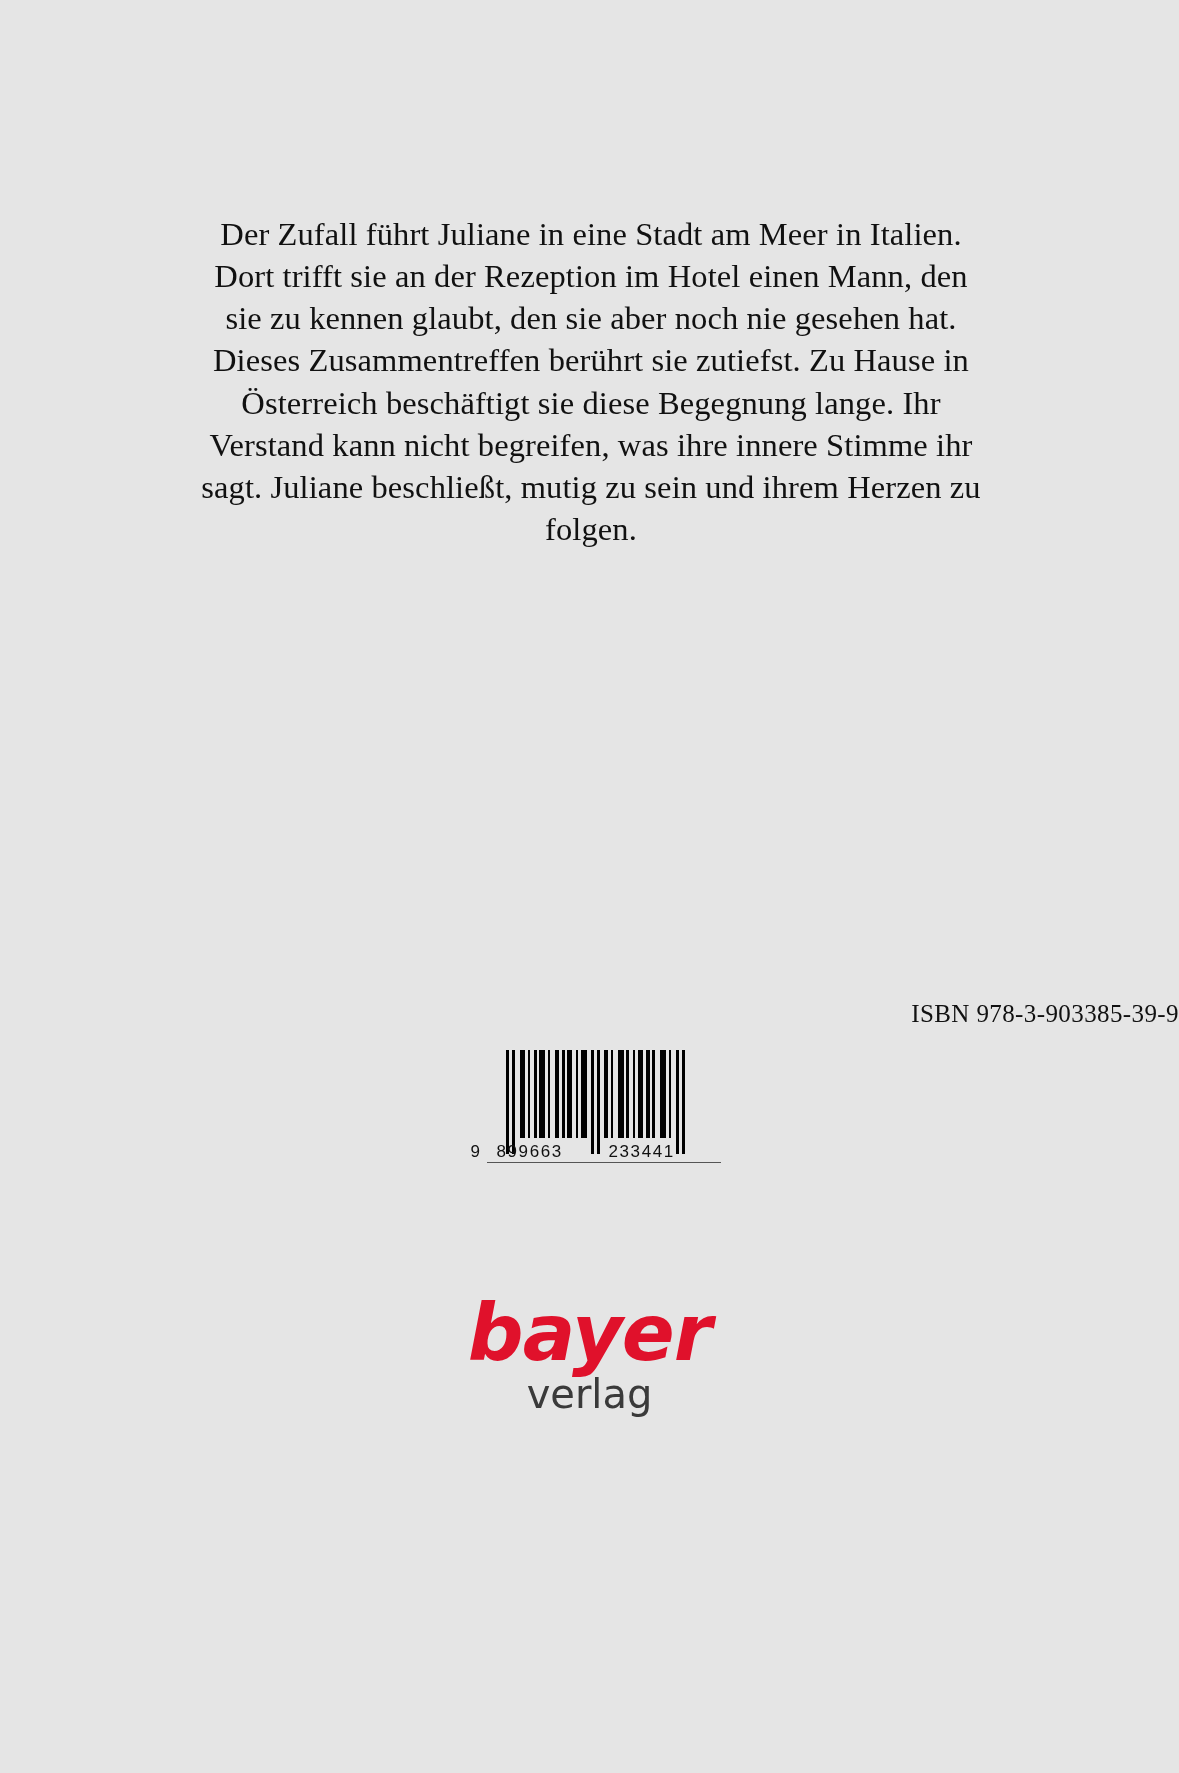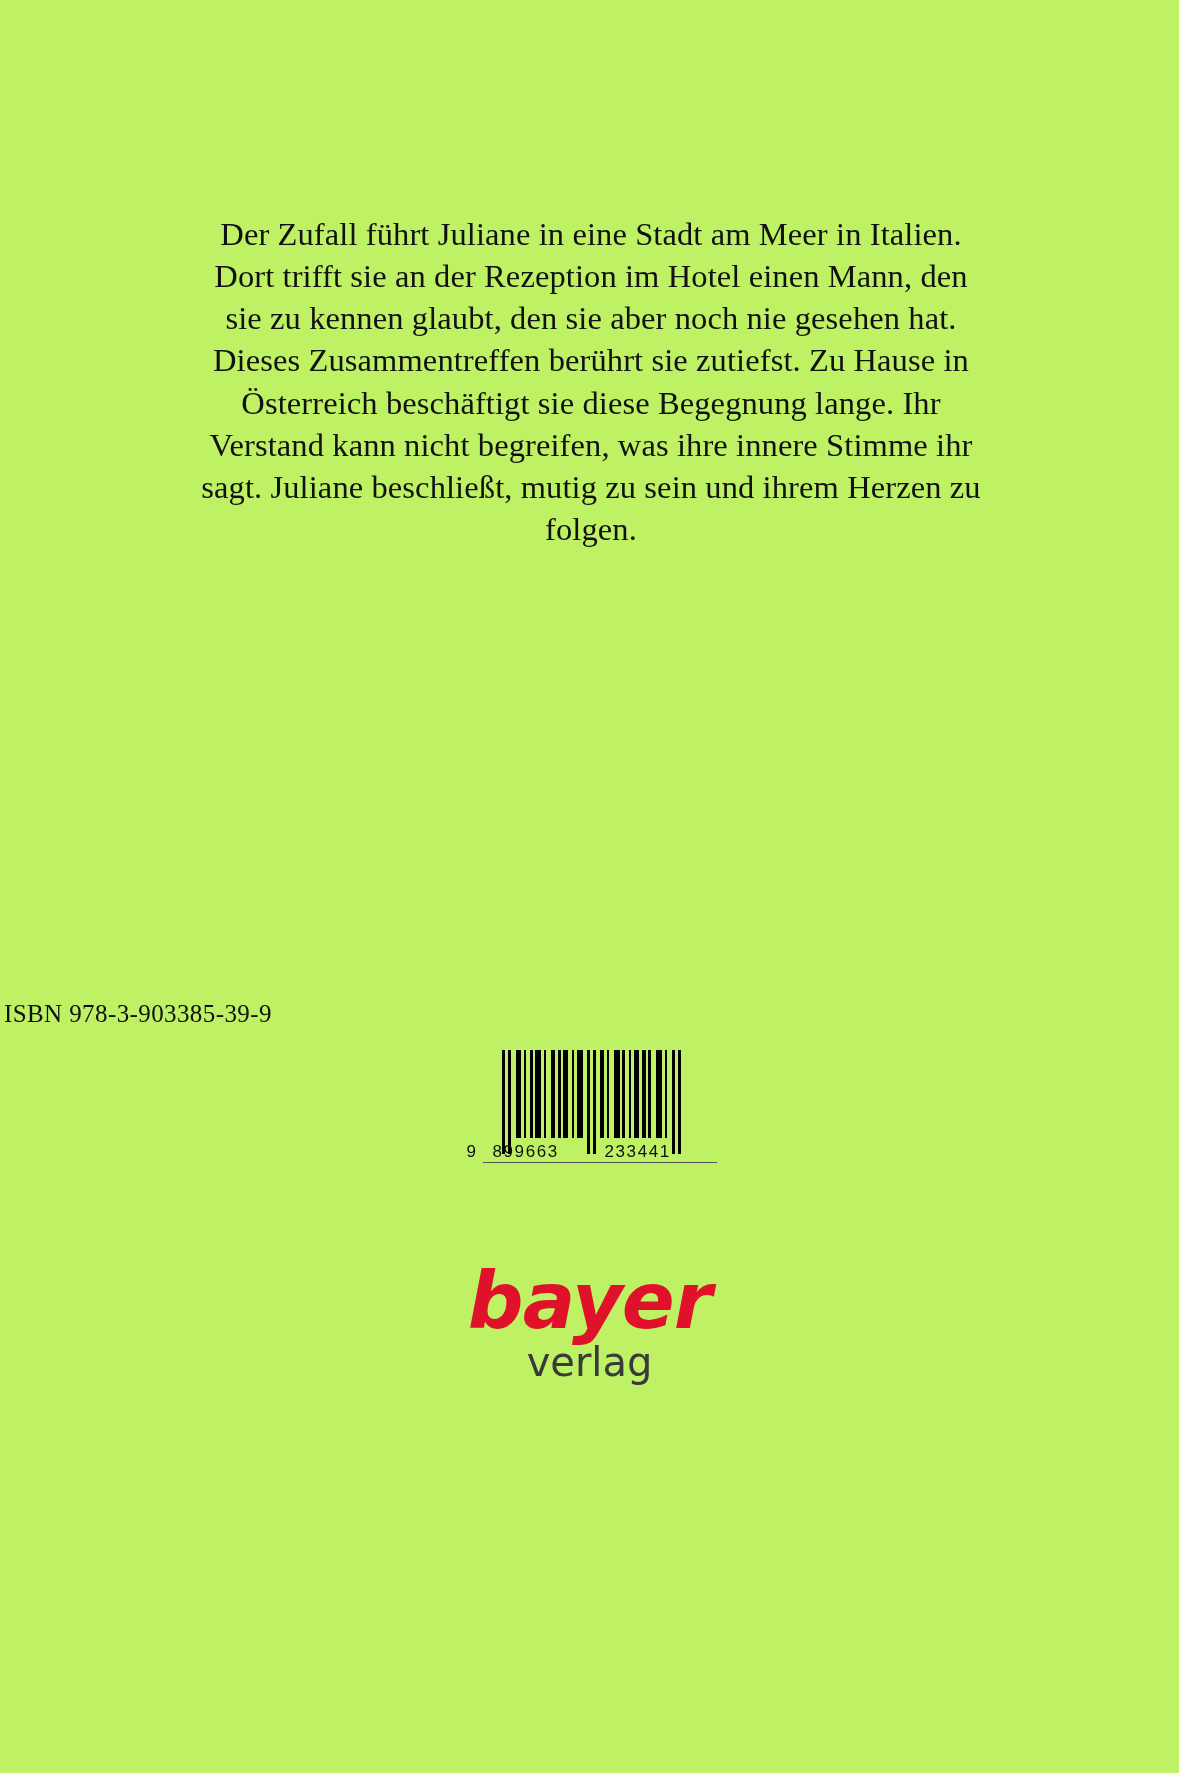--- a/index.html
+++ b/index.html
@@ -12,21 +12,21 @@
     height: 1773px;
     position: relative;
     font-family: "Liberation Serif", serif;
     color: #1a1a1a;
     overflow: hidden;
   }
 
   .page {
     position: absolute;
     inset: 0;
-    background: #bef264;
+    background: #e5e5e5;
   }
 
   
   .blurb {
     position: absolute;
     left: 196px;
     top: 180px;
     width: 790px;
     text-align: center;
     font-size: 32.5px;
@@ -43,24 +43,24 @@
     text-align: center;
     font-style: italic;
     font-size: 31px;
     line-height: 1.35;
     color: #111111;
   }
 
   
   .isbn-block {
     position: absolute;
-    left: 4px;
+    left: 12px;
     right: 0;
     top: 1000px;
-    text-align: left;
+    text-align: right;
   }
   .isbn-text {
     font-size: 25px;
     letter-spacing: 0.4px;
     color: #111111;
   }
 
   .barcode-wrap {
     margin: 22px auto 0;
     width: 250px;
@@ -114,21 +114,21 @@
     width: 234px;
     height: 1px;
     background: #555;
   }
 
   
   .logo {
     position: absolute;
     left: 0;
     right: 0;
-    top: 1264px;
+    top: 1296px;
     text-align: center;
   }
   .logo-main {
     font-family: "DejaVu Sans", sans-serif;
     font-size: 78px;
     font-weight: 700;
     font-style: italic;
     color: #e0112b;
     line-height: 0.95;
     letter-spacing: -1px;

